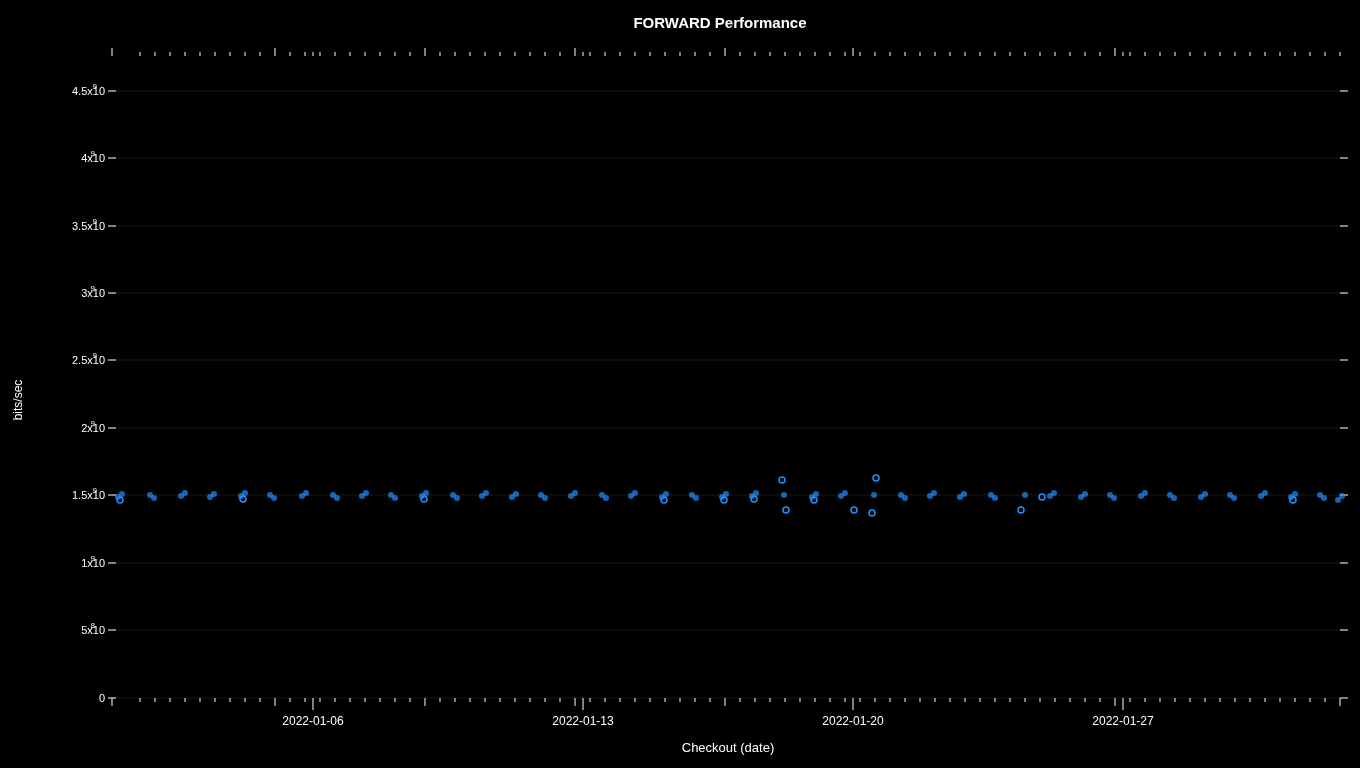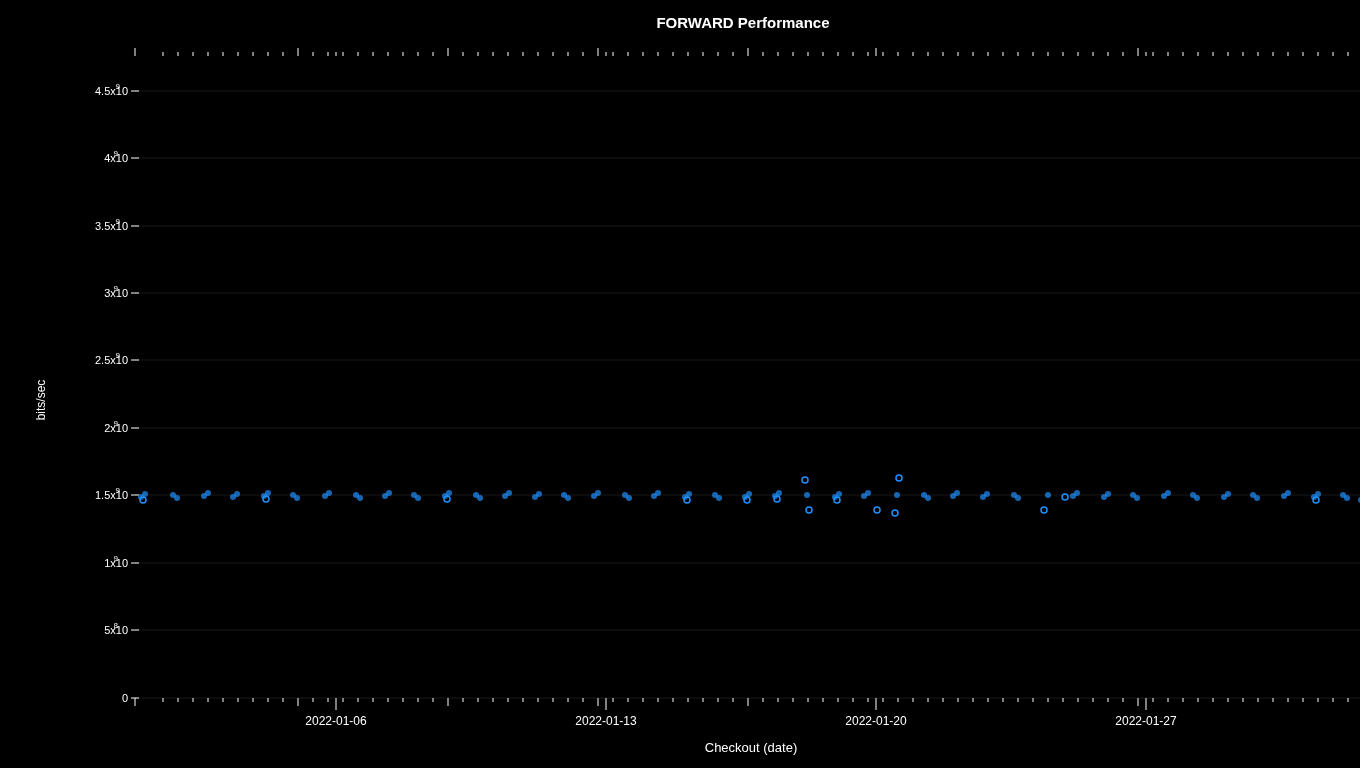--- a/index.html
+++ b/index.html
@@ -8,21 +8,20 @@
       color: #fff;
       font-family: Arial, sans-serif;
       width: 1360px;
       height: 768px;
       overflow: hidden;
     }
     .chart-container {
       width: 1108px;
       height: 768px;
       position: relative;
-      margin-left: 23px;
     }
     svg {
       width: 1360px;
       height: 768px;
     }
   </style>
 </head>
 <body>
 
 <div class="chart-container">

